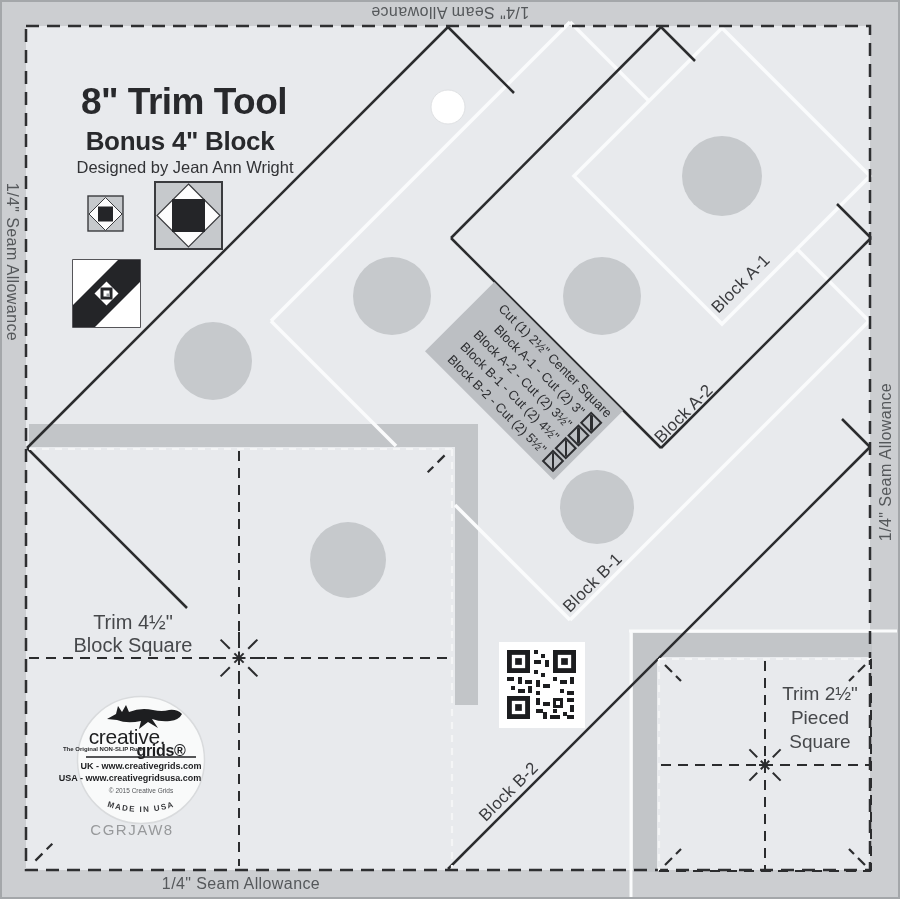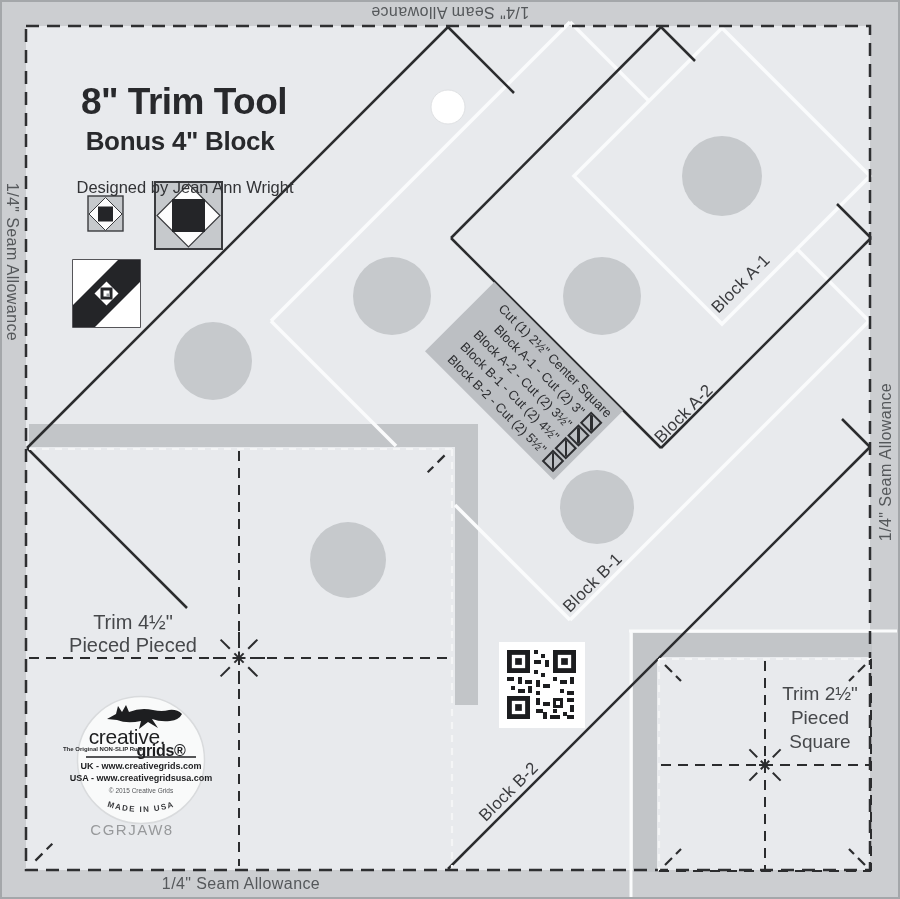--- a/index.html
+++ b/index.html
@@ -3,21 +3,21 @@
 <meta charset="utf-8">
 <style>
   html,body{margin:0;padding:0;background:#fff;}
   #ruler{position:relative;width:900px;height:899px;overflow:hidden;
          font-family:"Liberation Sans",sans-serif;background:#e8eaed;}
   #gfx{position:absolute;left:0;top:0;z-index:0;}
   .txt{position:absolute;z-index:2;white-space:nowrap;}
   .ctr{transform:translate(-50%,-50%);}
   .title1,.title2{font-size:37px;font-weight:700;color:#28292c;letter-spacing:-.5px;}
   .title3{font-size:26px;font-weight:700;color:#28292c;letter-spacing:-.3px;}
-  .byline{font-size:16.5px;font-weight:400;color:#323336;margin-top:20px;}
+  .byline{font-size:16.5px;font-weight:400;color:#323336;}
   .seam{font-size:16px;color:#55585b;letter-spacing:.4px;}
   .seam.top{transform:translate(-50%,-50%) rotate(180deg);}
   .seam.left{transform:translate(-50%,-50%) rotate(90deg);}
   .seam.right{transform:translate(-50%,-50%) rotate(-90deg);}
   .blocklabel{font-size:17px;color:#3b3c3f;letter-spacing:.3px;
               transform:translate(-50%,-50%) rotate(-45deg);}
   .trimtext{color:#46484b;text-align:center;transform:translate(-50%,-50%);}
   .trimtext.large{font-size:20px;line-height:23px;}
   .trimtext.small{font-size:19px;line-height:24px;}
   #cutpanel{position:absolute;z-index:2;left:433px;top:332px;width:182px;height:98px;
@@ -263,29 +263,29 @@
     </div>
   </div>
 
   <div class="txt blocklabel" style="left:741px;top:284px;">Block A-1</div>
   <div class="txt blocklabel" style="left:684px;top:414px;">Block A-2</div>
   <div class="txt blocklabel" style="left:593px;top:583px;">Block B-1</div>
   <div class="txt blocklabel" style="left:509px;top:792px;">Block B-2</div>
 
   <div class="txt trimtext large" style="left:133px;top:634px;">
     <div>Trim 4½"</div>
-    <div>Pieced Pieced</div>
+    <div>Block Square</div>
   </div>
   <div class="txt trimtext small" style="left:820px;top:718px;">
     <div>Trim 2½"</div>
     <div>Pieced</div>
     <div>Square</div>
   </div>
 
   <div class="logo-t brand1" style="left:127px;top:737px;">creative.</div>
   <div class="logo-t brand2" style="left:161px;top:751px;">grids®</div>
   <div class="logo-t tagline" style="left:104px;top:749px;">The Original NON-SLIP Ruler</div>
   <div class="logo-t weburl" style="left:141px;top:766px;">UK - www.creativegrids.com</div>
-  <div class="logo-t weburl" style="left:141px;top:778px;">USA - www.creativegridsusa.com</div>
+  <div class="logo-t weburl" style="left:130px;top:778px;">USA - www.creativegridsusa.com</div>
   <div class="logo-t copyr" style="left:141px;top:790px;">© 2015 Creative Grids</div>
   <div class="txt ctr prodcode" style="left:132px;top:829px;">CGRJAW8</div>
 
 </div>
 
 </body></html>

